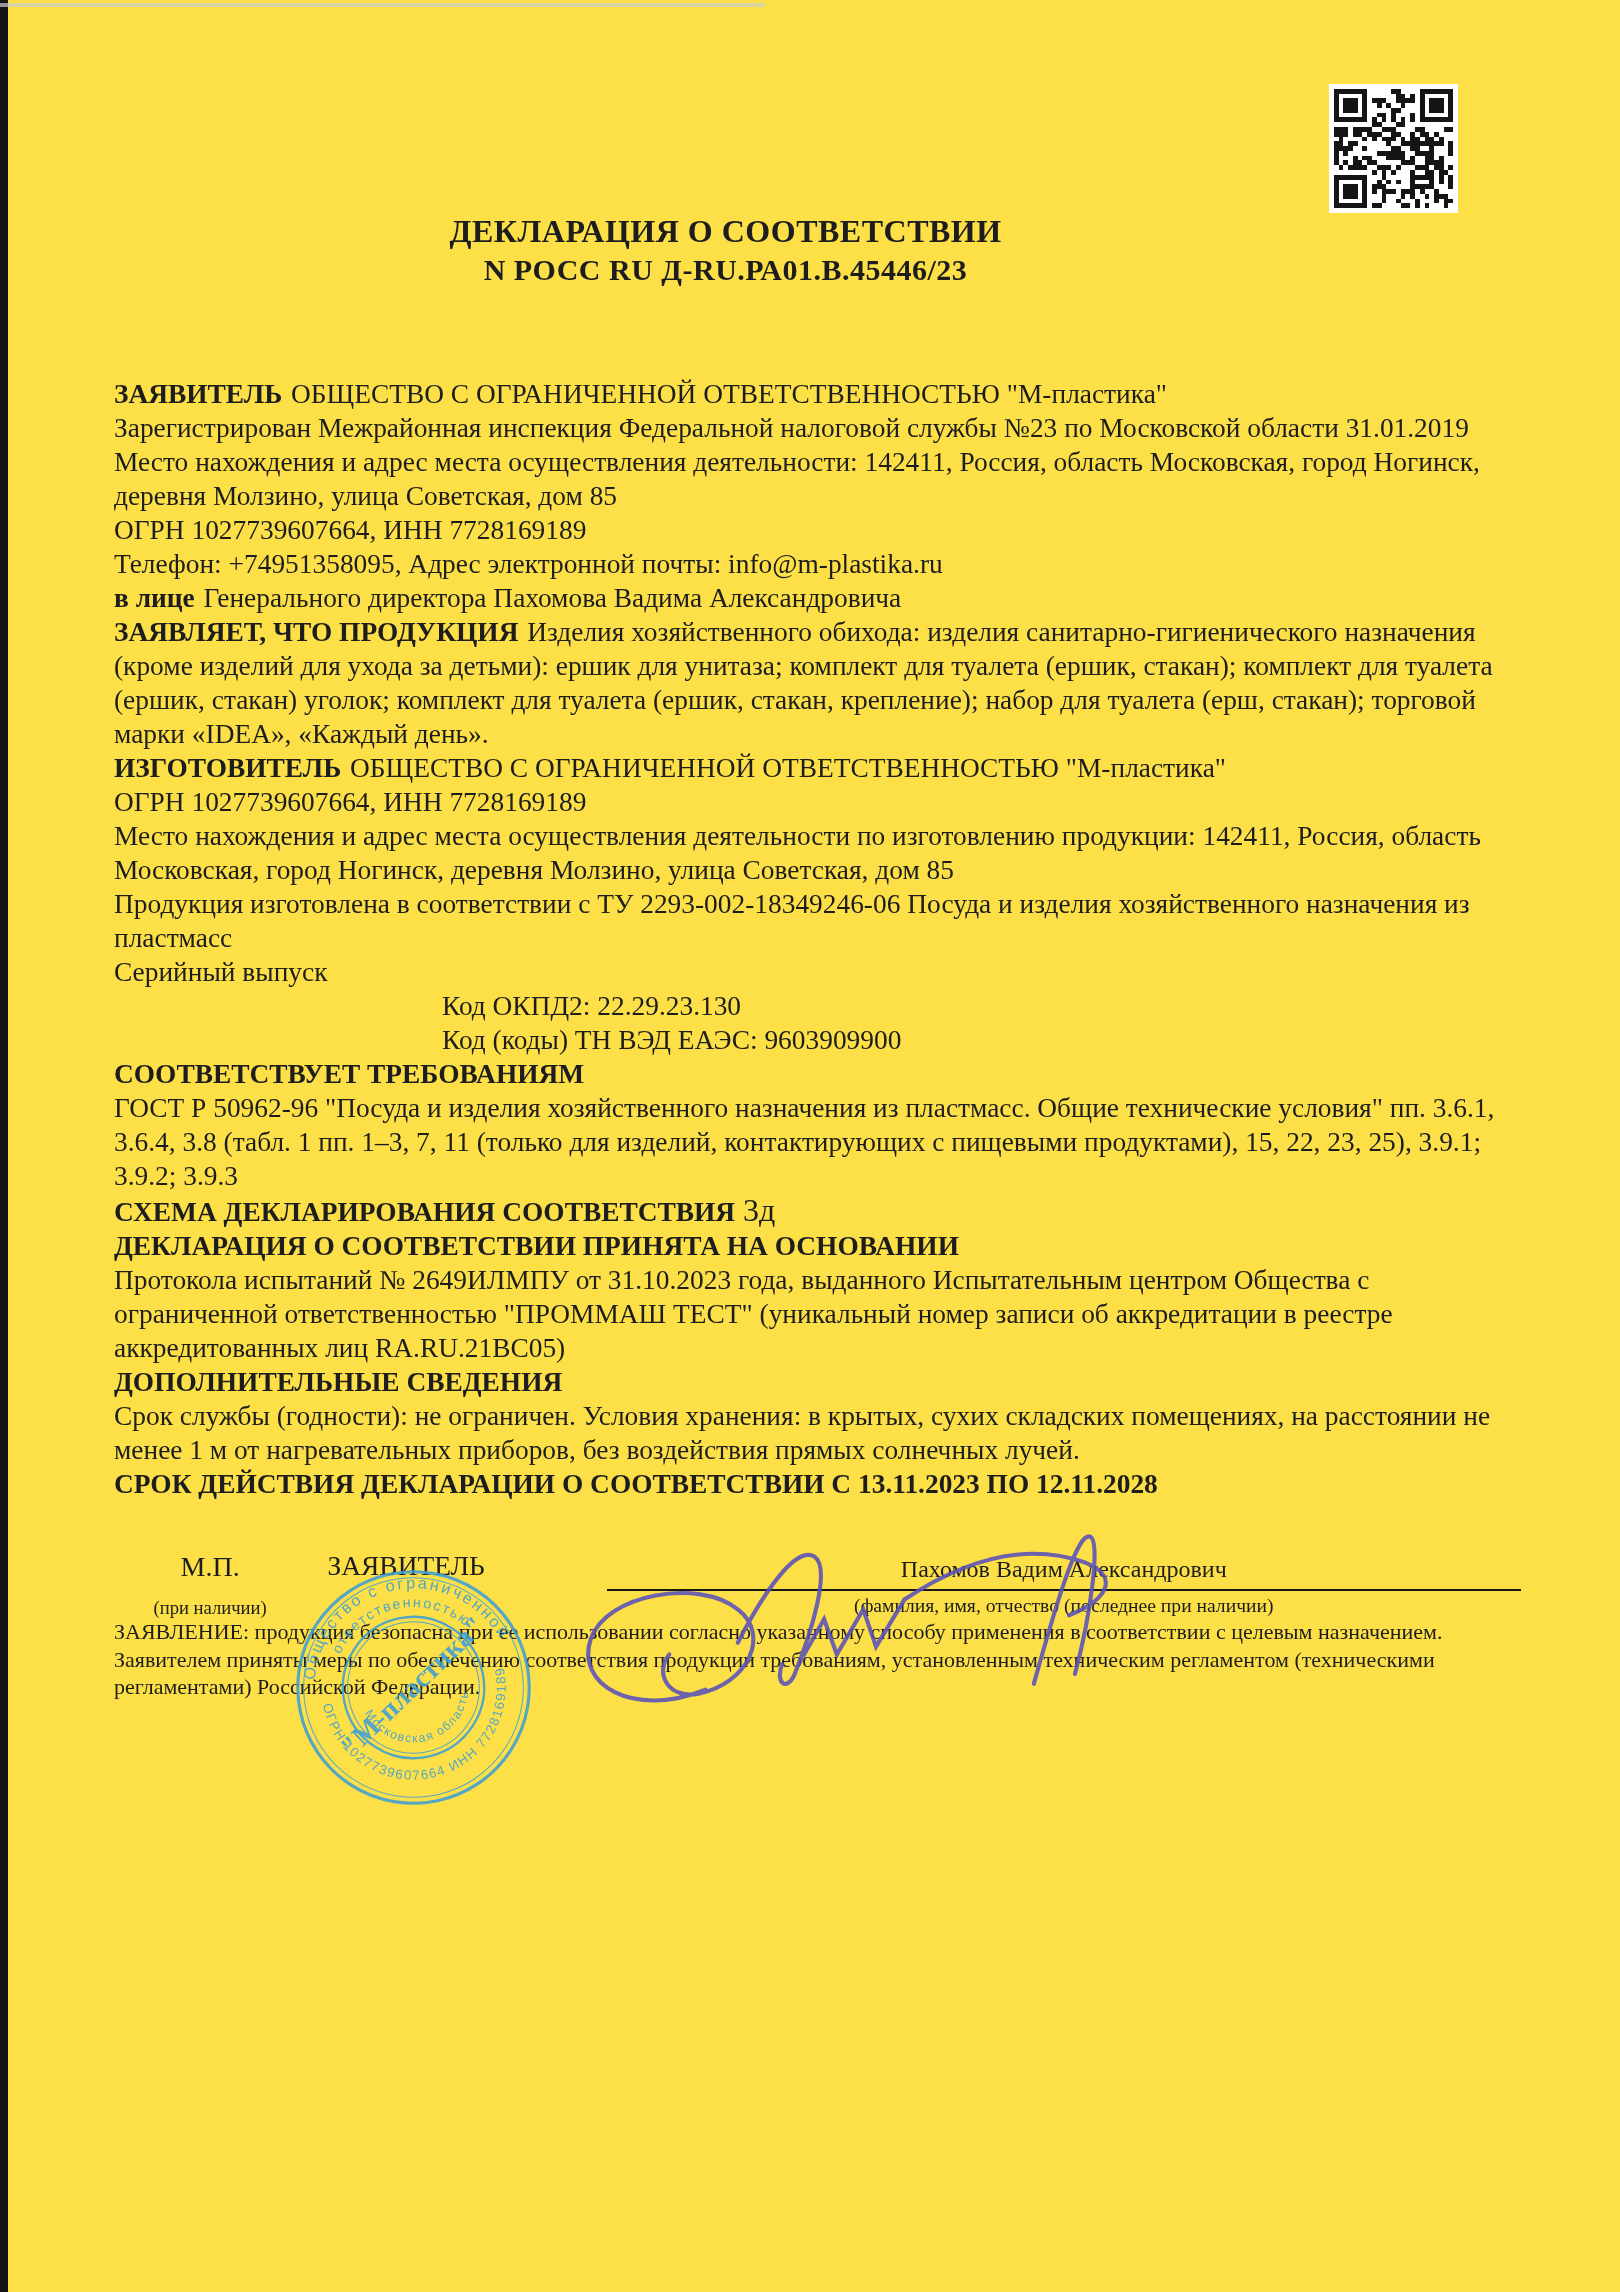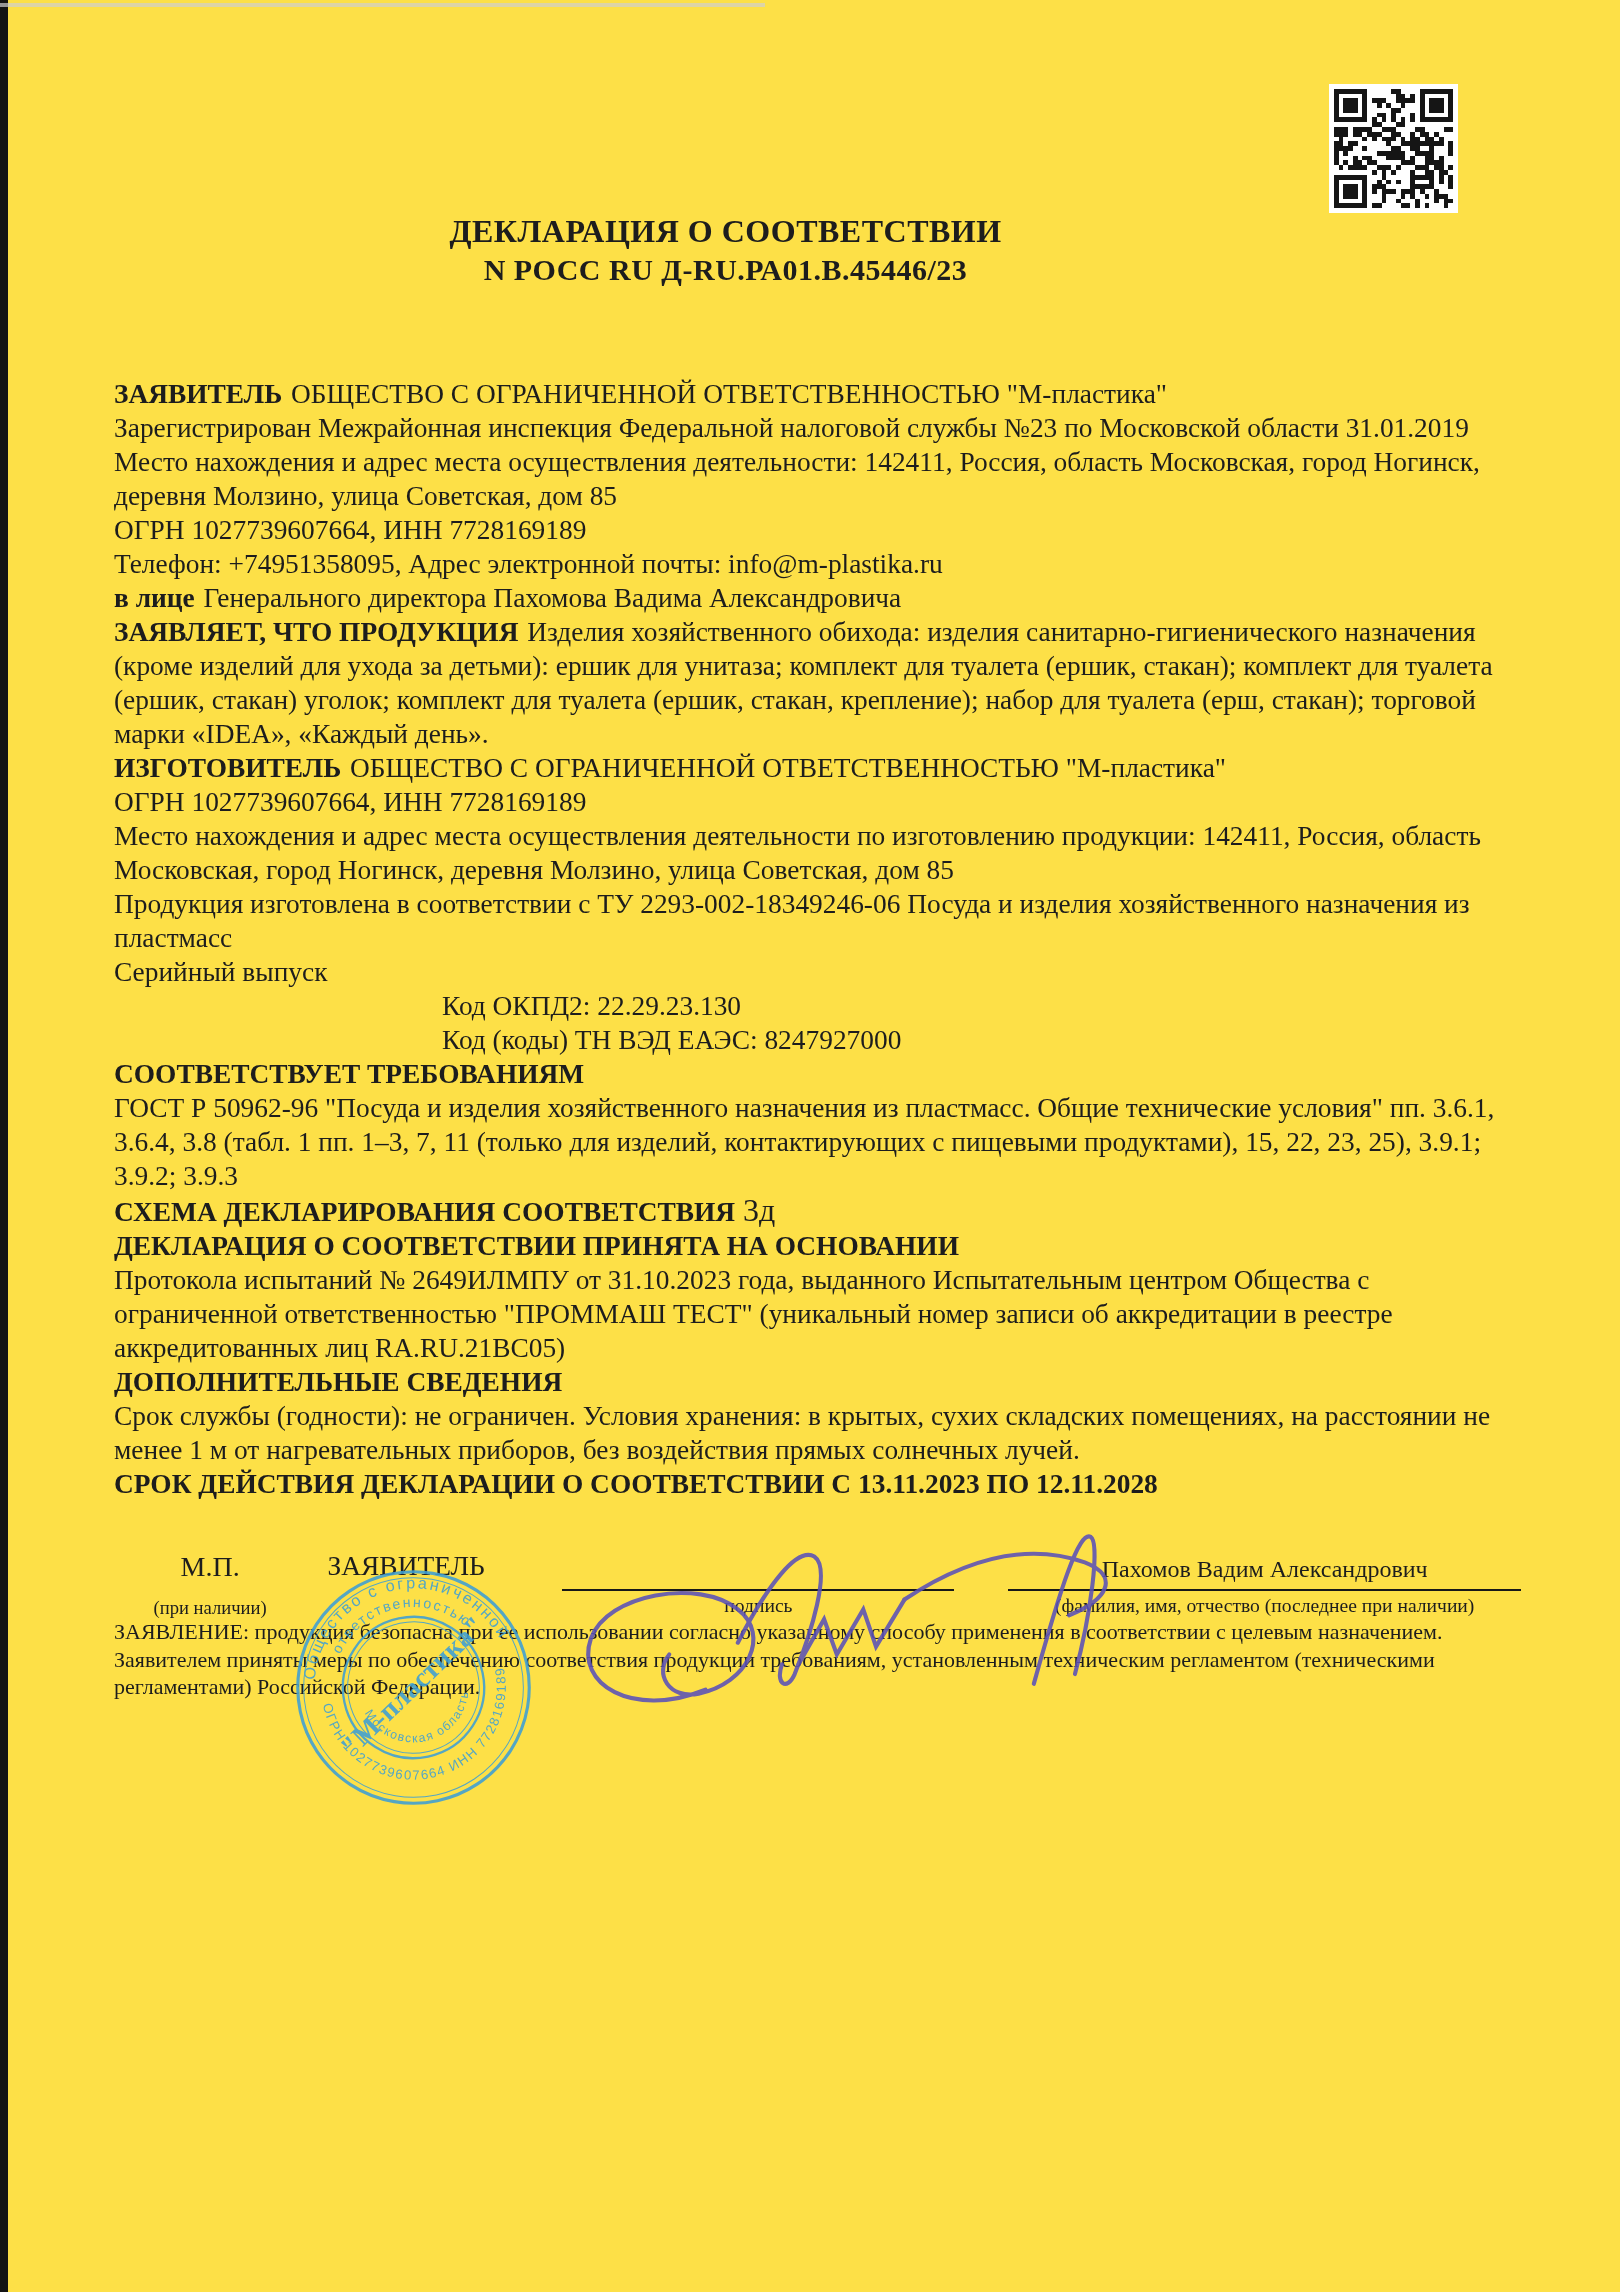--- a/index.html
+++ b/index.html
@@ -375,46 +375,41 @@
     <p class="mt14"><b class="lbl">ЗАЯВЛЯЕТ, ЧТО ПРОДУКЦИЯ</b><span>Изделия хозяйственного обихода: изделия санитарно-гигиенического назначения (кроме изделий для ухода за детьми): ершик для унитаза; комплект для туалета (ершик, стакан); комплект для туалета (ершик, стакан) уголок; комплект для туалета (ершик, стакан, крепление); набор для туалета (ерш, стакан); торговой   марки «IDEA», «Каждый день».</span></p>
 
     <p class="mt18"><b class="lbl">ИЗГОТОВИТЕЛЬ</b><span>ОБЩЕСТВО С ОГРАНИЧЕННОЙ ОТВЕТСТВЕННОСТЬЮ "М-пластика"</span></p>
     <p>ОГРН 1027739607664, ИНН 7728169189</p>
     <p>Место нахождения и адрес места осуществления деятельности по изготовлению продукции: 142411, Россия, область Московская, город Ногинск, деревня Молзино, улица Советская, дом 85</p>
     <p>Продукция изготовлена в соответствии с ТУ 2293-002-18349246-06 Посуда и изделия хозяйственного назначения из пластмасс</p>
 
     <p class="mt12">Серийный выпуск</p>
 
     <p class="mt10 indent-code">Код ОКПД2: 22.29.23.130</p>
-    <p class="indent-code">Код (коды) ТН ВЭД ЕАЭС: 8247927000</p>
+    <p class="indent-code">Код (коды) ТН ВЭД ЕАЭС: 9603909900</p>
 
     <p class="hd">СООТВЕТСТВУЕТ ТРЕБОВАНИЯМ</p>
     <p>ГОСТ Р 50962-96 "Посуда и изделия хозяйственного назначения из пластмасс. Общие технические условия" пп. 3.6.1, 3.6.4, 3.8 (табл. 1 пп. 1–3, 7, 11 (только для изделий, контактирующих с пищевыми продуктами), 15, 22, 23, 25), 3.9.1; 3.9.2; 3.9.3</p>
 
     <p><span class="hd">СХЕМА ДЕКЛАРИРОВАНИЯ СООТВЕТСТВИЯ</span><span class="scheme-val">3д</span></p>
 
     <p class="hd mt6">ДЕКЛАРАЦИЯ О СООТВЕТСТВИИ ПРИНЯТА НА ОСНОВАНИИ</p>
     <p>Протокола испытаний № 2649ИЛМПУ от 31.10.2023 года, выданного Испытательным центром Общества с ограниченной ответственностью "ПРОММАШ ТЕСТ" (уникальный номер записи об аккредитации в реестре аккредитованных лиц RA.RU.21ВС05)</p>
 
     <p class="hd">ДОПОЛНИТЕЛЬНЫЕ СВЕДЕНИЯ</p>
     <p>Срок службы (годности): не ограничен. Условия хранения: в крытых, сухих складских помещениях, на расстоянии не менее 1 м от нагревательных приборов, без воздействия прямых солнечных лучей.</p>
 
     <p class="hd mt8">СРОК ДЕЙСТВИЯ ДЕКЛАРАЦИИ О СООТВЕТСТВИИ С 13.11.2023 ПО 12.11.2028</p>
 
     <div class="sig-row">
       <div class="sig-col-mp">
         <div class="sig-mp">М.П.</div>
         <div class="sig-small">(при наличии)</div>
       </div>
       <div class="sig-col-applicant">ЗАЯВИТЕЛЬ</div>
-      <div class="sig-col-line1">
-        <div class="spacer"></div>
-        <div class="sig-line"></div>
-        <div class="sig-caption">подпись</div>
-      </div>
       <div class="sig-col-line2">
         <div class="sig-name">Пахомов Вадим Александрович</div>
         <div class="sig-line"></div>
         <div class="sig-caption">(фамилия, имя, отчество (последнее при наличии)</div>
       </div>
     </div>
 
     <p class="statement">ЗАЯВЛЕНИЕ: продукция безопасна при ее использовании согласно указанному способу применения в соответствии с целевым назначением. Заявителем приняты меры по обеспечению соответствия продукции требованиям, установленным техническим регламентом (техническими регламентами) Российской Федерации.</p>
   </div>
 

